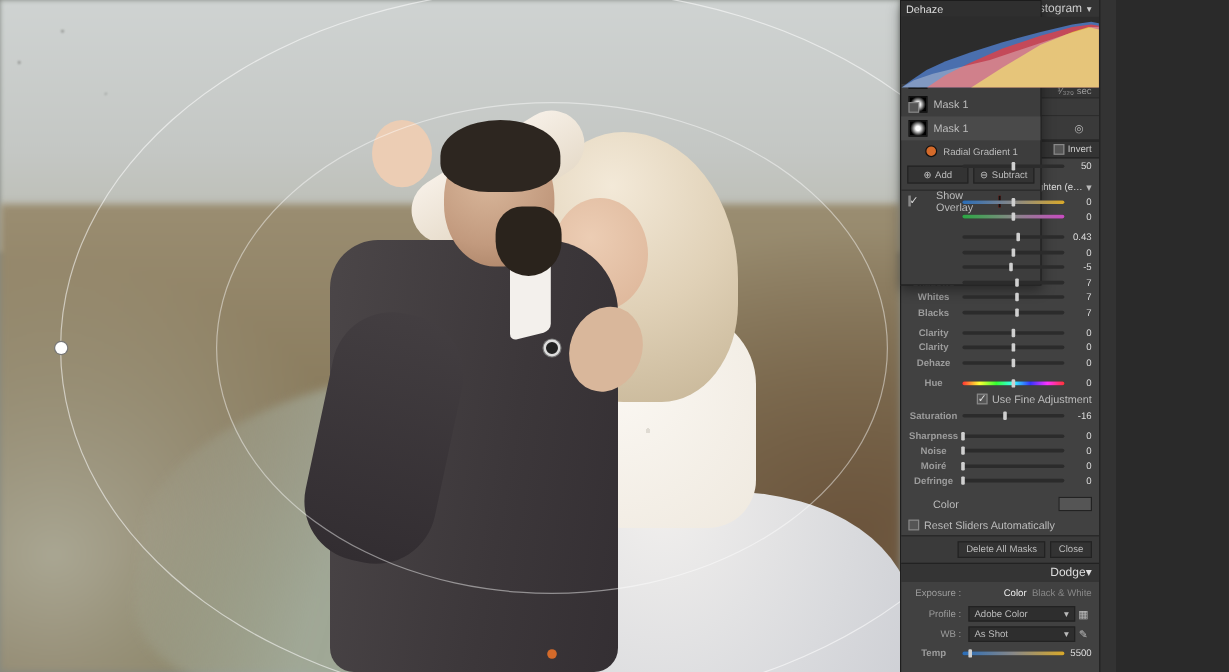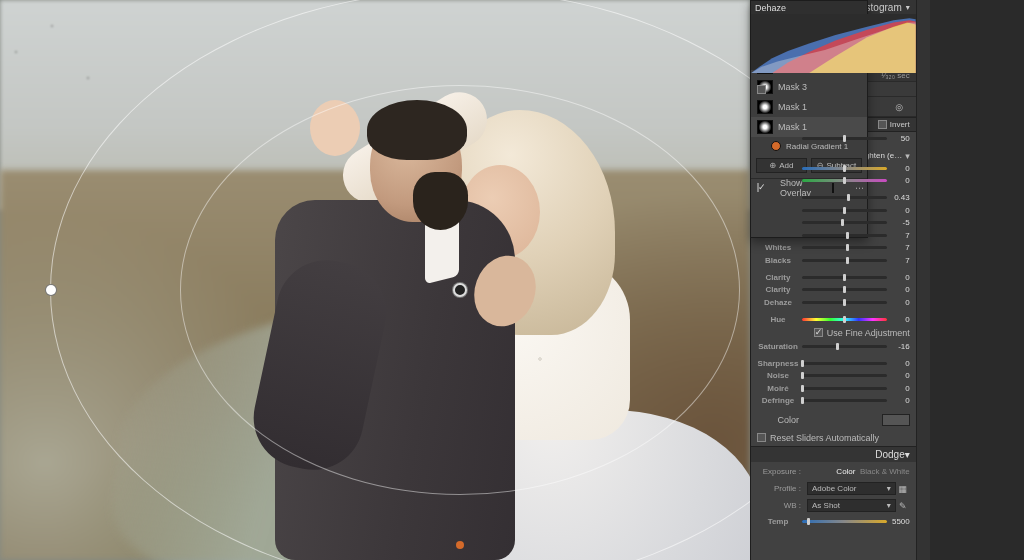--- a/index.html
+++ b/index.html
@@ -188,24 +188,20 @@
       <div class="mask-item">
           <span class="mask-thumb"></span>
           <span>Mask 5</span>
         </div>
       <div class="mask-item">
           <span class="mask-thumb"></span>
           <span>Mask 4</span>
         </div>
       <div class="mask-item">
           <span class="mask-thumb"></span>
-          <span>Mask 3</span>
-        </div>
-      <div class="mask-item">
-          <span class="mask-thumb"></span>
           <span>Mask 1</span>
         </div>
       <div class="mask-item sel">
           <span class="mask-thumb"></span>
           <span>Mask 1</span>
         </div>
       <div class="sub-tool">
         <span class="tool-dot"></span>
         <span>Radial Gradient 1</span>
       </div>
@@ -416,20 +412,24 @@
       <div class="color-row">
             <span class="lab" style="flex:0 0 42px;text-align:right">Color</span>
             <span class="sw"></span>
           </div>
       <div class="chkrow" style="justify-content:flex-start;padding-top:3px">
             <span class="chk"></span>
             <span>Reset Sliders Automatically</span>
           </div>
     </div>
 
+    <div class="footer-btns">
+      <div class="fbtn">Delete All Masks</div>
+      <div class="fbtn">Close</div>
+    </div>
 
     <div class="basic-h">
           <span>Dodge</span>
           <span class="tri">▾</span>
         </div>
     <div class="basic">
       <div class="seg">
         <span class="lab">Exposure :</span>
         <span class="opts"><span class="sel">Color</span>&nbsp;&nbsp;<span>Black &amp; White</span></span>
       </div>

